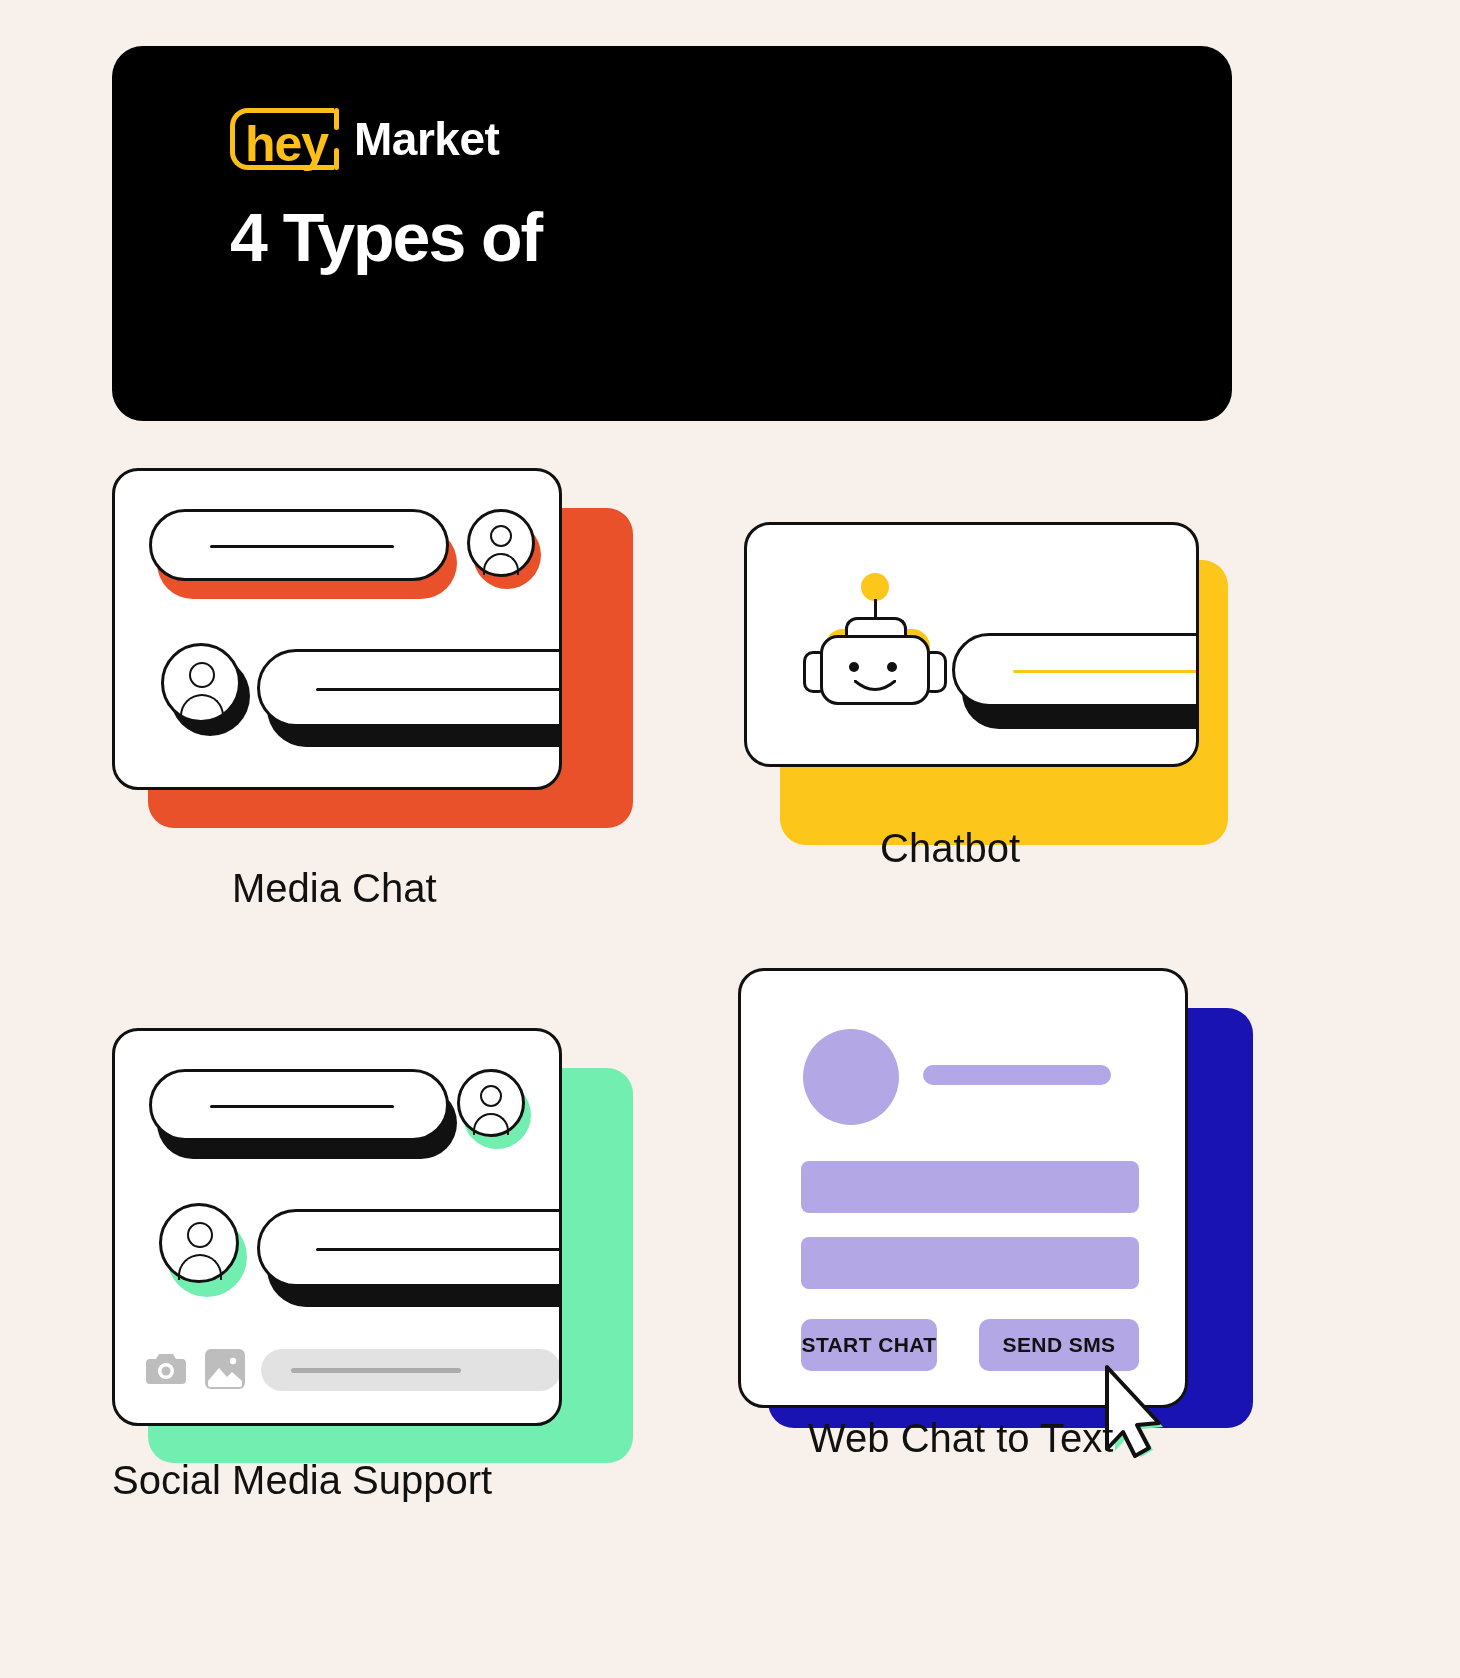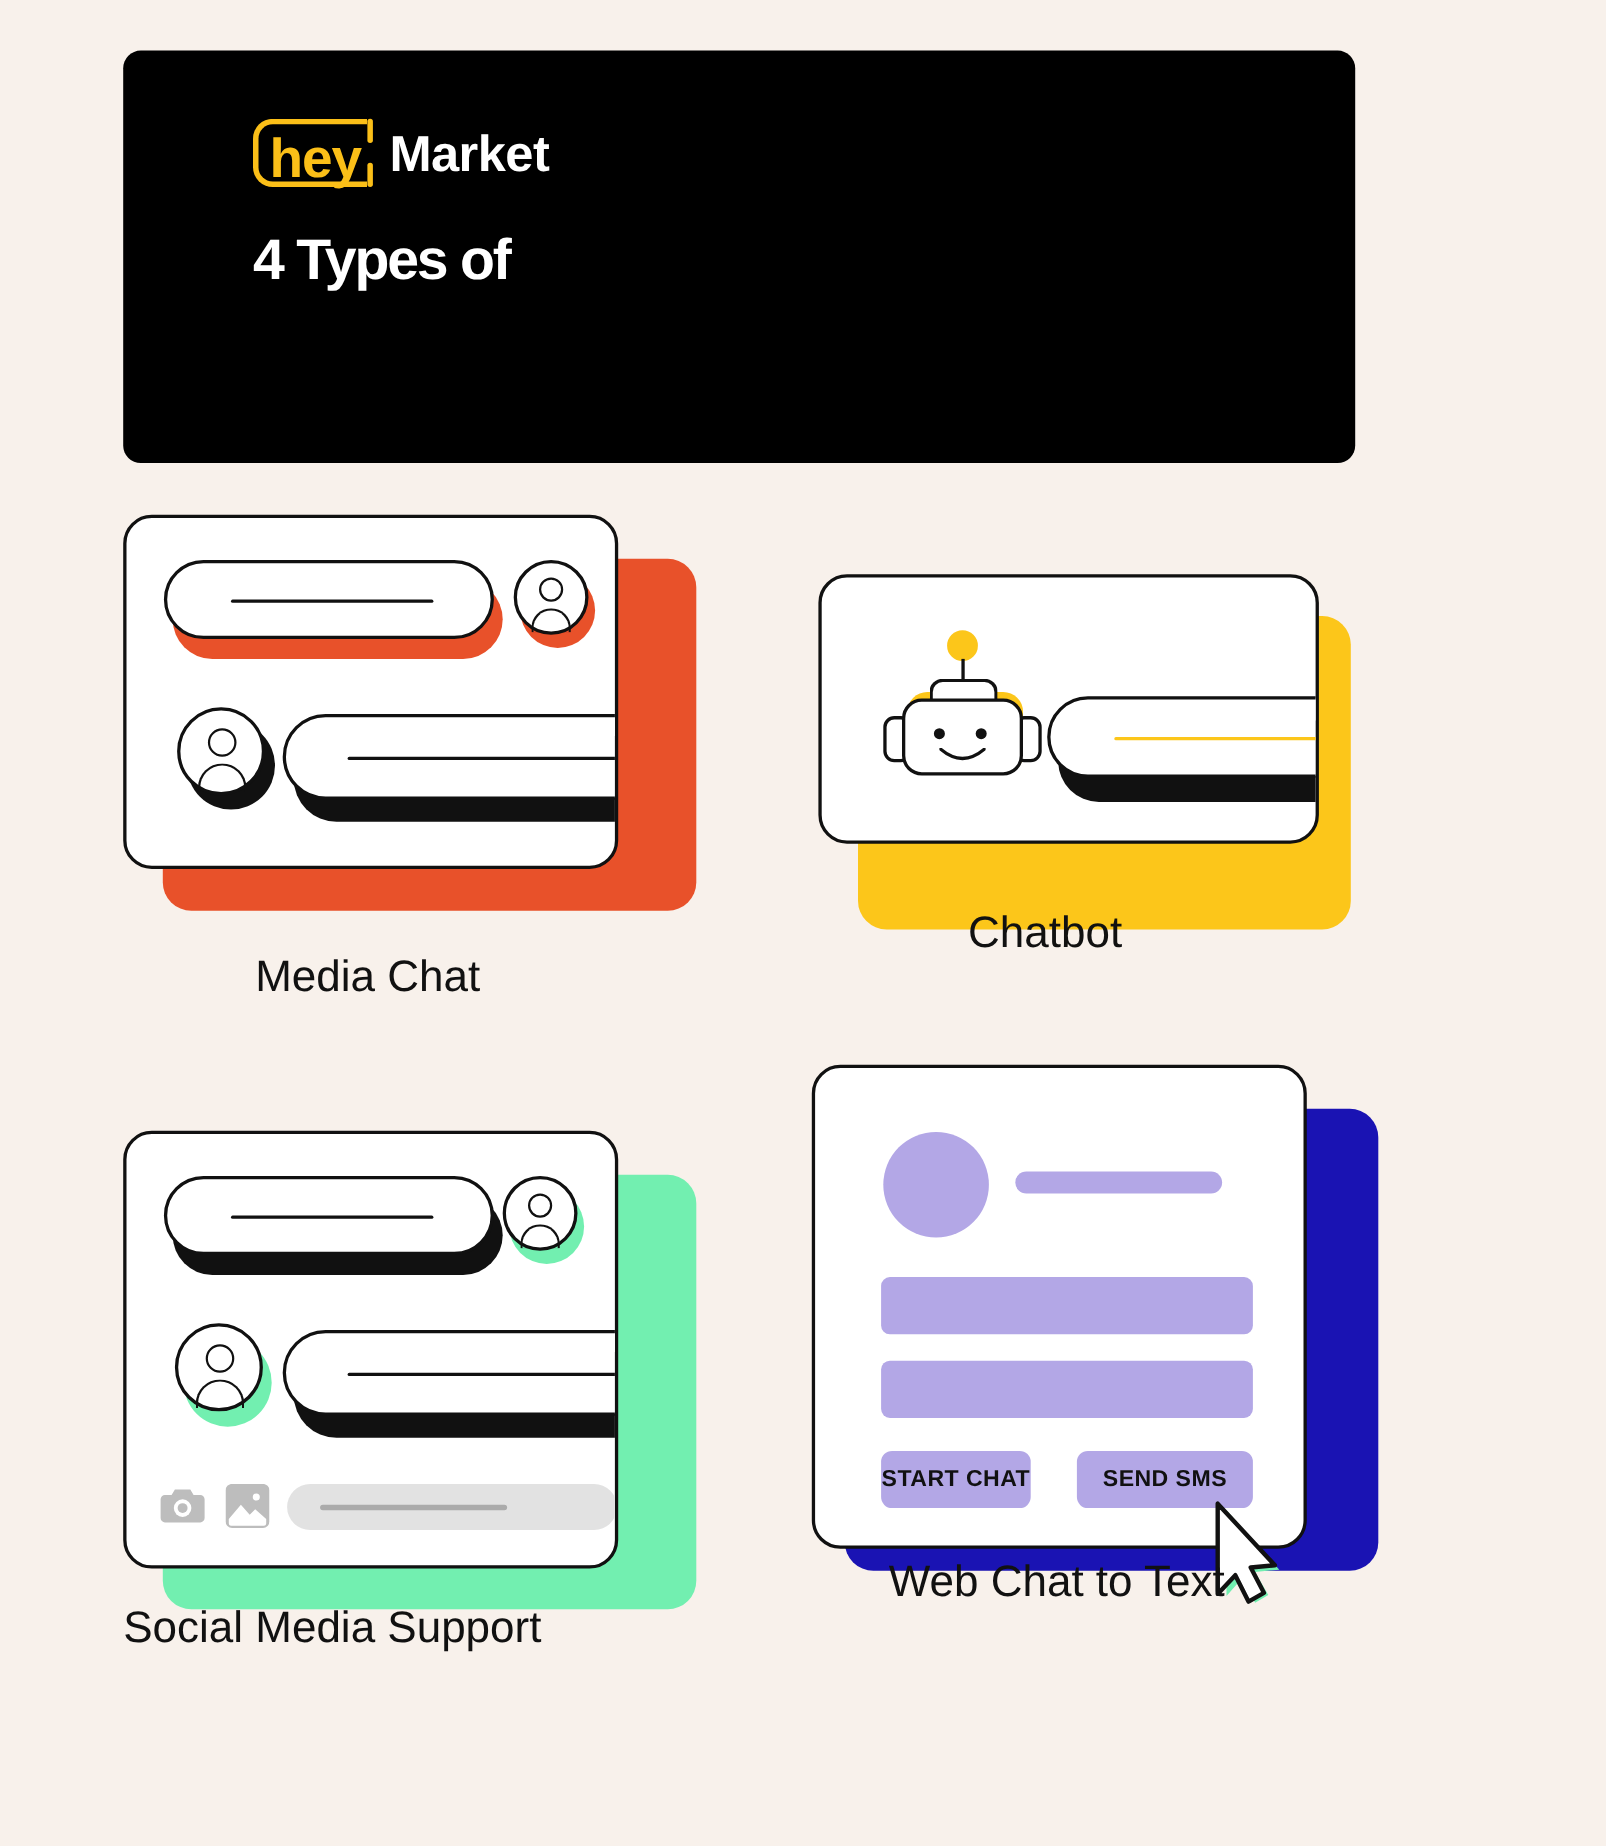--- a/index.html
+++ b/index.html
@@ -10,21 +10,21 @@
     overflow: hidden;
   }
   .page { position: relative; width: 1460px; height: 1678px; }
 
   
   .header-card {
     position: absolute;
     left: 112px; top: 46px;
     width: 1120px; height: 375px;
     background: #000000;
-    border-radius: 16px;
+    border-radius: 31px;
   }
   .logo { position: absolute; left: 118px; top: 62px; height: 68px; }
   .logo-wrap { position: relative; display: flex; align-items: flex-start; }
   .logo-hey-box {
     position: relative;
     width: 104px; height: 62px;
     border: 5px solid #FBBF18;
     border-right: none;
     border-radius: 18px 0 0 18px;
   }
@@ -56,21 +56,21 @@
     font-size: 46px; font-weight: bold;
     color: #FFFFFF;
     line-height: 62px;
     margin-left: 20px;
     letter-spacing: -0.5px;
   }
   .header-title {
     position: absolute;
     left: 118px; top: 148px;
     color: #FFFFFF;
-    font-size: 52px;
+    font-size: 68px;
     font-weight: bold;
     line-height: 86px;
     letter-spacing: -2px;
   }
   .header-title .l2 { display: block; }
 
   
   .block { position: absolute; }
   .shadow-plate { position: absolute; border-radius: 26px; }
   .card {

